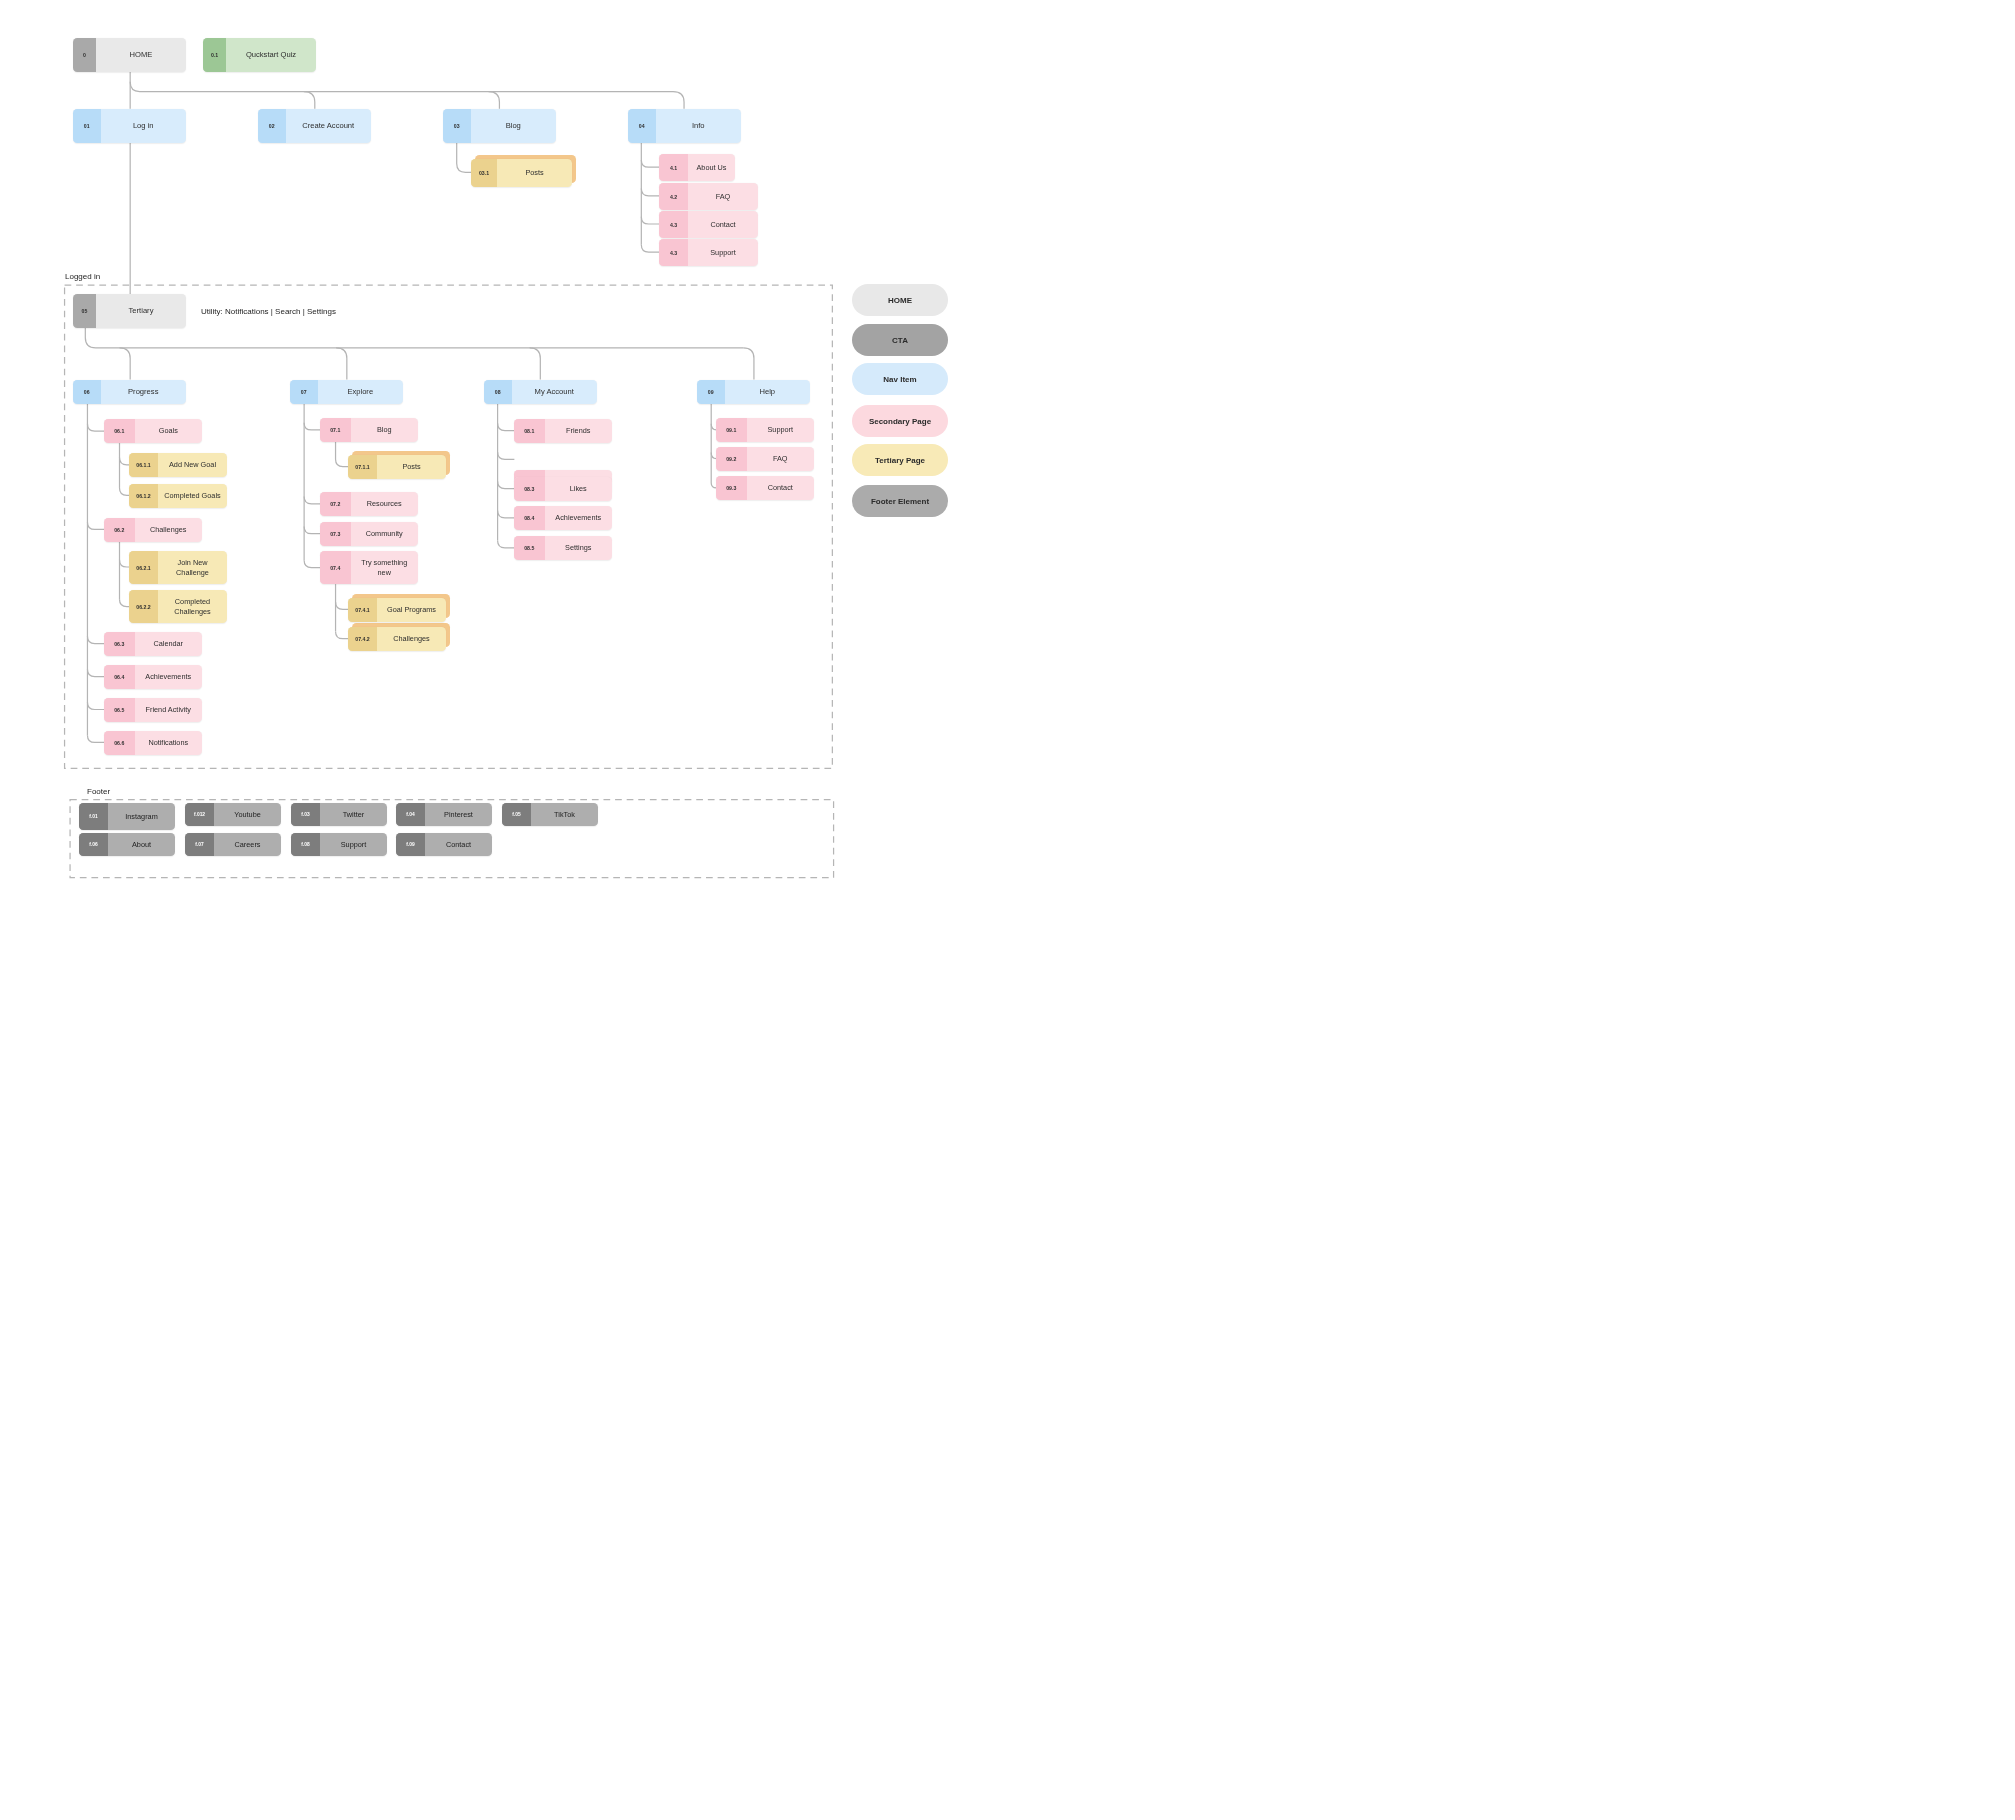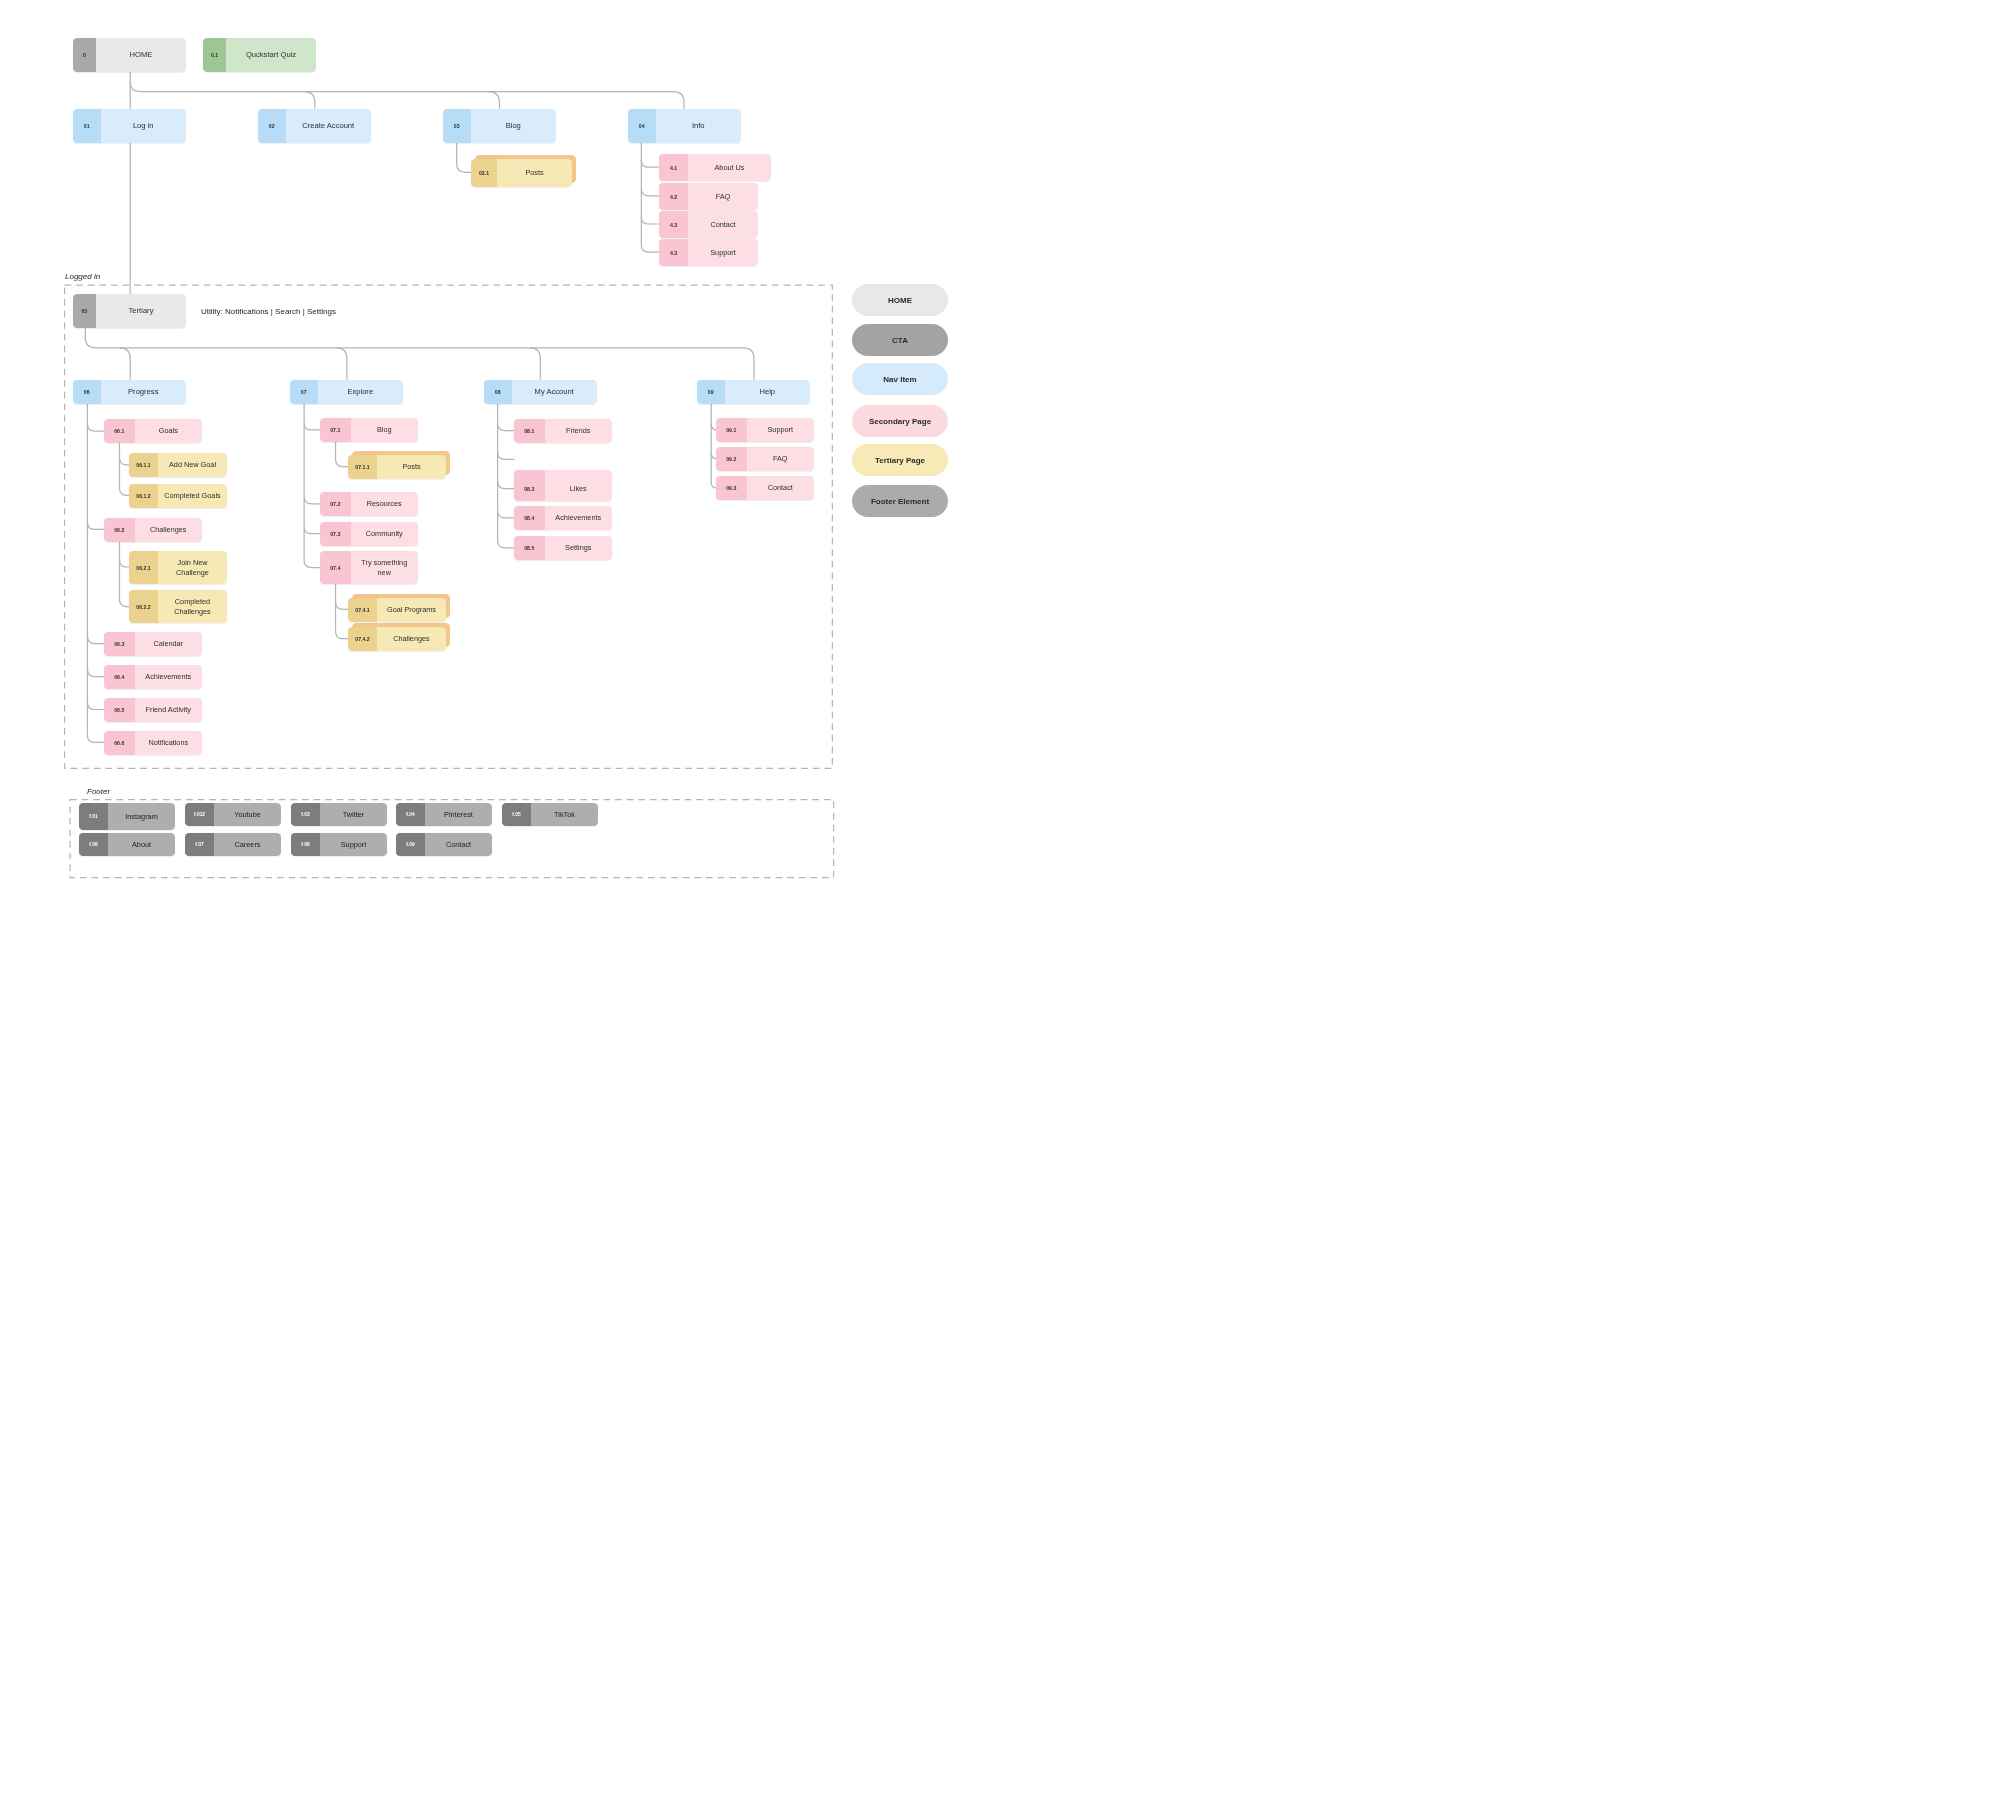--- a/index.html
+++ b/index.html
@@ -12,21 +12,21 @@
   .v-cta{background:#d0e6ca;}  .v-cta .tab{background:#9cc795;}
   .v-nav{background:#d8ecfc;}  .v-nav .tab{background:#b7dcf8;}
   .v-sec{background:#fcdee4;}  .v-sec .tab{background:#f9c5d2;} .v-sec .lbl{font-size:7.3px;}
   .v-ter{background:#f7e9b6;}  .v-ter .tab{background:#ebd28e;} .v-ter .lbl{font-size:7.3px;}
   .v-foot{background:#aeaeae;} .v-foot .tab{background:#7d7d7d;color:#ffffff;font-size:4.9px;}
   .v-foot .lbl{font-size:7.3px;color:#1e1e1e;}
   .backcard{position:absolute;background:#f3c78b;border-radius:4.3px;z-index:1;}
   .pill{position:absolute;width:96px;height:32px;border-radius:16px;display:flex;align-items:center;justify-content:center;font-weight:700;font-size:8px;color:#2b2b2b;z-index:2;}
   .p-home{background:#e8e8e8;} .p-cta{background:#a3a3a3;} .p-nav{background:#d5eafb;}
   .p-sec{background:#fcd9df;} .p-ter{background:#f8eab7;} .p-foot{background:#ababab;}
-  .seclabel{position:absolute;font-size:8px;color:#1e1e1e;z-index:2;font-style:italic;}
+  .seclabel{position:absolute;font-size:8px;color:#1e1e1e;z-index:2;}
   .utility{position:absolute;left:201px;top:307px;font-size:8px;color:#1e1e1e;z-index:2;}
 </style>
 </head>
 <body>
 
 <div class="canvas">
 
   <svg class="wires" width="1008" height="910" viewBox="0 0 1650 1491">
     <g stroke="#b4b4b4" stroke-width="2" fill="none">
       <path d="M212.5 118 V178"></path>
@@ -109,21 +109,21 @@
       <span class="tab" style="width:27.5px">04</span>
       <span class="lbl">Info</span>
     </div>
 
   <div class="backcard" style="left:475px;top:155px;width:101px;height:27.5px"></div>
   <div class="node v-ter" style="left:471px;top:159px;width:101px;height:27.5px">
       <span class="tab" style="width:26px">03.1</span>
       <span class="lbl">Posts</span>
     </div>
 
-  <div class="node v-sec" style="left:659px;top:154px;width:112px;height:27px">
+  <div class="node v-sec" style="left:659px;top:154px;width:76px;height:27px">
       <span class="tab" style="width:29px">4.1</span>
       <span class="lbl">About Us</span>
     </div>
   <div class="node v-sec" style="left:659px;top:183px;width:99px;height:27px">
       <span class="tab" style="width:29px">4.2</span>
       <span class="lbl">FAQ</span>
     </div>
   <div class="node v-sec" style="left:659px;top:211px;width:99px;height:27px">
       <span class="tab" style="width:29px">4.3</span>
       <span class="lbl">Contact</span>

